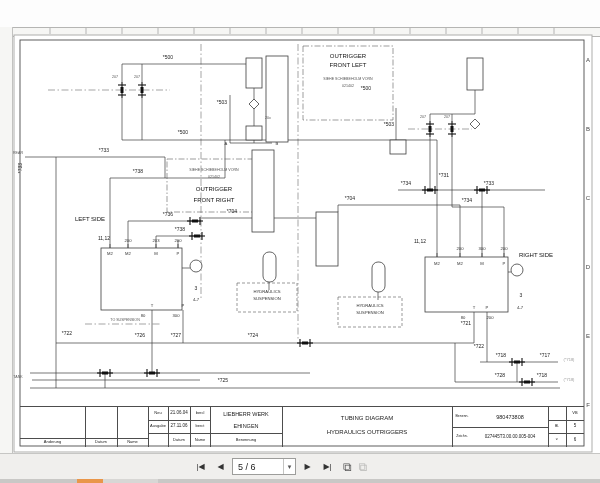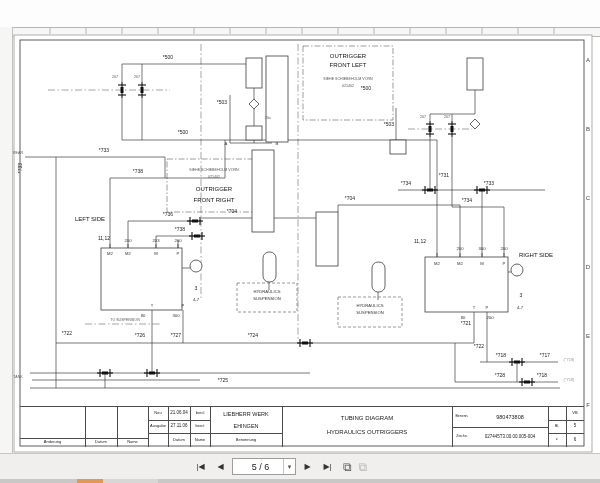--- a/index.html
+++ b/index.html
@@ -38,21 +38,21 @@
   .fs35{font-size:3.5px;} .fs4{font-size:4px;} .fs45{font-size:4.5px;} .fs55{font-size:5.5px;} .fs6{font-size:6px;}
   .gray{color:#666;}
   
   .toolbar{position:absolute;left:0;top:453px;width:600px;height:25px;background:#f0efed;
            border-top:1px solid #c6c6c4;display:flex;align-items:center;z-index:4;}
   .toolbar .grp{display:flex;align-items:center;gap:3px;margin-left:192px;}
   .tb{width:17px;height:16px;border:1px solid transparent;background:transparent;color:#333;
       font-size:8px;line-height:14px;text-align:center;padding:0;cursor:pointer;}
   .pagebox{width:62px;height:15px;background:#fff;border:1px solid #9d9d9b;display:flex;
            align-items:center;font-size:9px;color:#222;}
-  .pagebox .val{flex:1;padding-left:5px;text-align:center;}
+  .pagebox .val{flex:1;padding-left:5px;text-align:left;}
   .pagebox .caret{width:11px;height:100%;border-left:1px solid #c4c4c2;font-size:7px;
                   display:flex;align-items:center;justify-content:center;color:#555;}
   .ic{font-size:12px;color:#555;margin-left:4px;}
   .ic.dim{color:#b8b8b6;}
   
   .taskbar{position:absolute;left:0;top:478px;width:600px;height:5px;background:#c9c8c6;}
   .task-orange{position:absolute;left:77px;top:0;width:26px;height:5px;background:#e9964a;}
   .task-lite{position:absolute;left:103px;top:0;width:55px;height:5px;background:#d8d7d5;}
 </style>
 </head>

